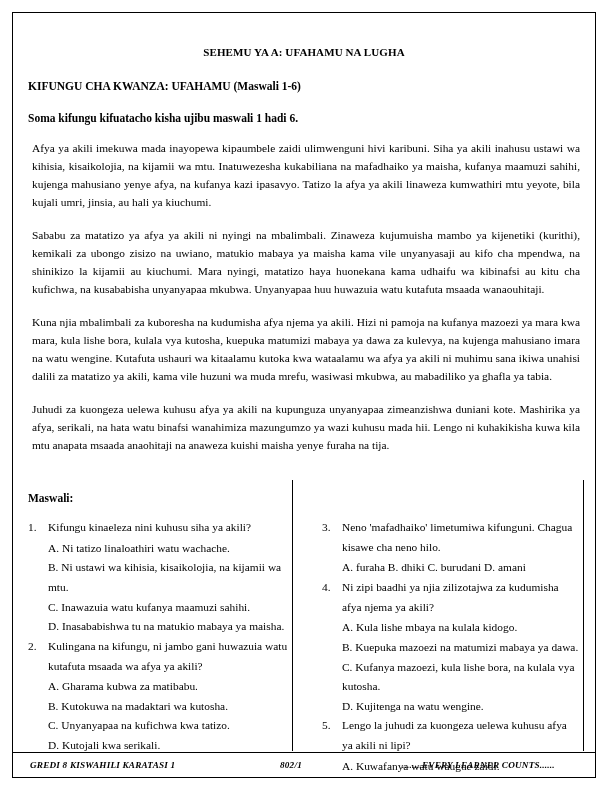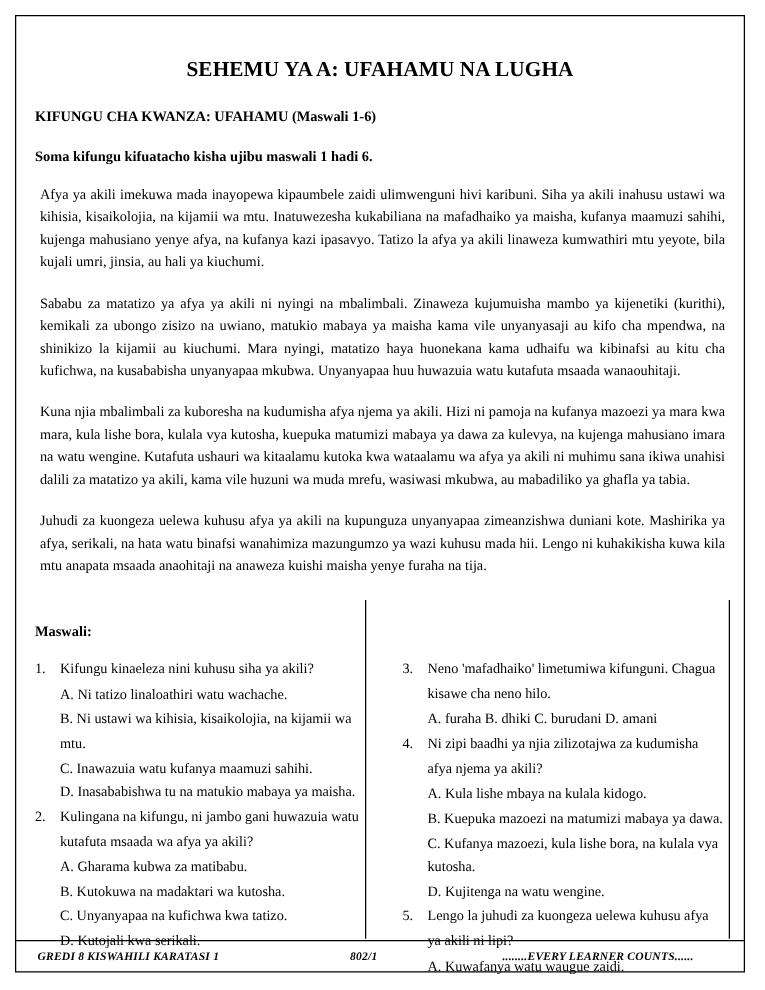--- a/index.html
+++ b/index.html
@@ -36,21 +36,21 @@
   .inner {
     position: absolute;
     left: 16px;
     top: 0px;
     width: 552px;
   }
 
   .section-title {
     text-align: center;
     font-weight: bold;
-    font-size: 17px;
+    font-size: 11px;
     letter-spacing: 0.1px;
     margin-top: 34px;
   }
   .passage-head {
     font-weight: bold;
     font-size: 11.5px;
     margin-top: 22px;
   }
   .instruction {
     font-weight: bold;

